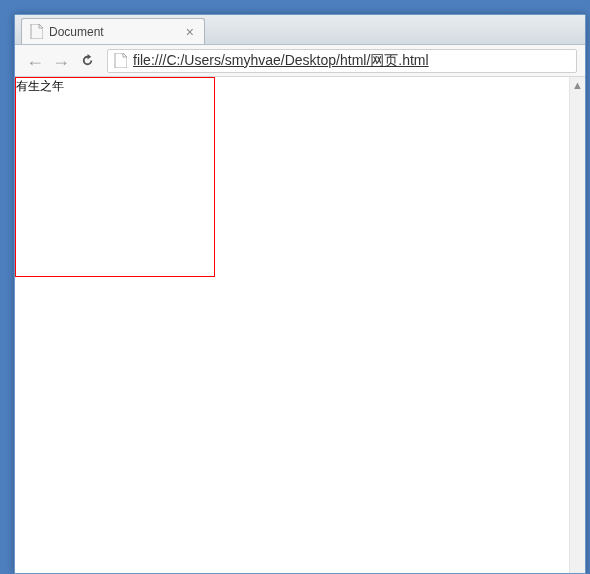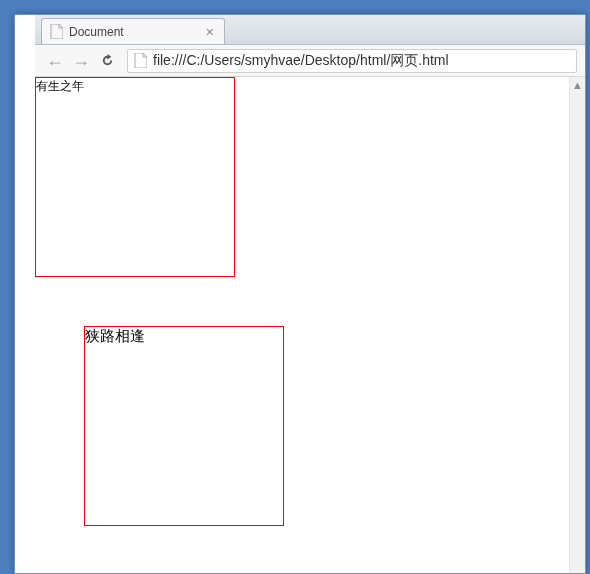--- a/index.html
+++ b/index.html
@@ -18,21 +18,20 @@
     .window-outer {
       position: absolute;
       top: 14px;
       left: 14px;
       right: 4px;
       bottom: 0;
       background: #fff;
       border: 1px solid #6a97c9;
       border-radius: 2px 2px 0 0;
       box-shadow: 0 0 8px rgba(0,0,0,0.3);
-      padding-left: 20px;
     }
     .tab-strip {
       height: 30px;
       background: linear-gradient(to bottom, #e8ecef, #d4dbe2);
       border-bottom: 1px solid #b5bdc7;
       display: flex;
       align-items: flex-end;
       padding-left: 6px;
       padding-top: 4px;
     }
@@ -99,20 +98,21 @@
       height: 24px;
       background: #fff;
       border: 1px solid #cfcfcf;
       border-radius: 2px;
       margin-left: 6px;
       display: flex;
       align-items: center;
       padding: 0 6px;
       font-size: 14px;
       color: #333;
+      text-decoration: underline;
     }
     .url-icon {
       width: 13px;
       height: 15px;
       display: inline-flex;
       margin-right: 6px;
     }
     .content-area {
       background: #fff;
       position: relative;
@@ -195,21 +195,18 @@
           </svg>
       </span>
       <span>file:///C:/Users/smyhvae/Desktop/html/网页.html</span>
     </div>
   </div>
 
   <div class="content-area">
     <div class="box1">
       <span>有生之年</span>
     </div>
-    <div class="box2">
-      <span>狭路相逢</span>
-    </div>
   </div>
 
   <div class="scrollbar-vert">
     <div class="scrollbar-arrow">▲</div>
   </div>
 </div>
 
 </body></html>

